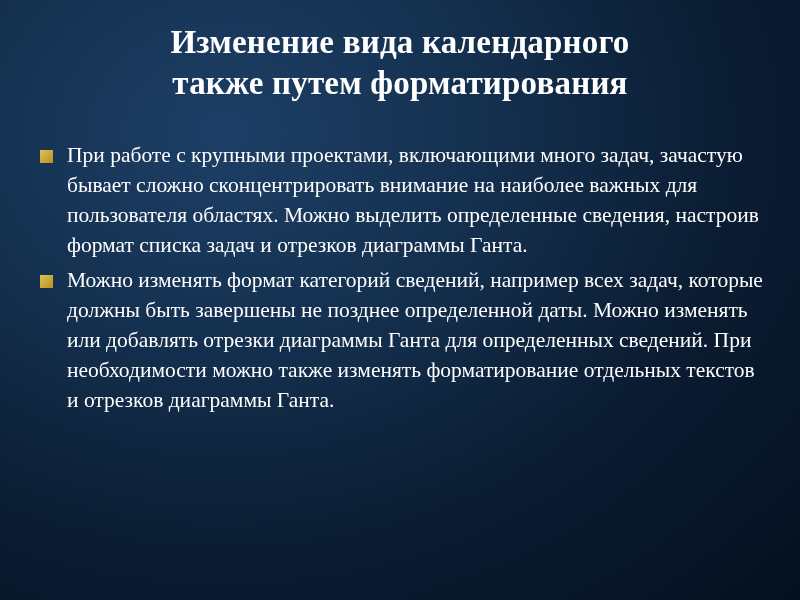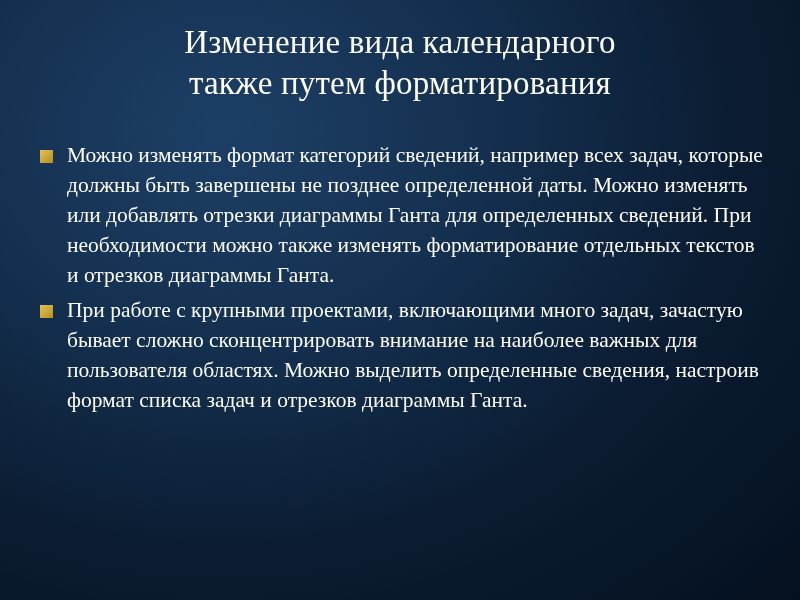--- a/index.html
+++ b/index.html
@@ -22,21 +22,21 @@
   .title-block {
     position: absolute;
     left: 56px;
     top: 22px;
     width: 688px;
     text-align: center;
   }
   .title-line {
     color: #ffffff;
     font-family: "Liberation Serif", serif;
-    font-weight: normal;
+    font-weight: bold;
     font-size: 33px;
     line-height: 41px;
     letter-spacing: 0.2px;
   }
   .body-block {
     position: absolute;
     left: 40px;
     top: 140px;
     width: 726px;
   }
@@ -70,22 +70,22 @@
 
   <div class="title-block">
     <div class="title-line">Изменение вида календарного</div>
     <div class="title-line">также путем форматирования</div>
   </div>
 
   <div class="body-block">
 
     <div class="bullet-row">
       <span class="bullet-marker"></span>
-      <span class="bullet-text">Можно изменять формат категорий сведений, например всех задач, которые должны быть завершены не позднее определенной даты. Можно изменять или добавлять отрезки диаграммы Ганта для определенных сведений. При необходимости можно также изменять форматирование отдельных текстов и отрезков диаграммы Ганта.</span>
+      <span class="bullet-text">При работе с крупными проектами, включающими много задач, зачастую бывает сложно сконцентрировать внимание на наиболее важных для пользователя областях. Можно выделить определенные сведения, настроив формат списка задач и отрезков диаграммы Ганта.</span>
     </div>
 
     <div class="bullet-row">
       <span class="bullet-marker"></span>
-      <span class="bullet-text">При работе с крупными проектами, включающими много задач, зачастую бывает сложно сконцентрировать внимание на наиболее важных для пользователя областях. Можно выделить определенные сведения, настроив формат списка задач и отрезков диаграммы Ганта.</span>
+      <span class="bullet-text">Можно изменять формат категорий сведений, например всех задач, которые должны быть завершены не позднее определенной даты. Можно изменять или добавлять отрезки диаграммы Ганта для определенных сведений. При необходимости можно также изменять форматирование отдельных текстов и отрезков диаграммы Ганта.</span>
     </div>
 
   </div>
 </div>
 
 </body></html>

